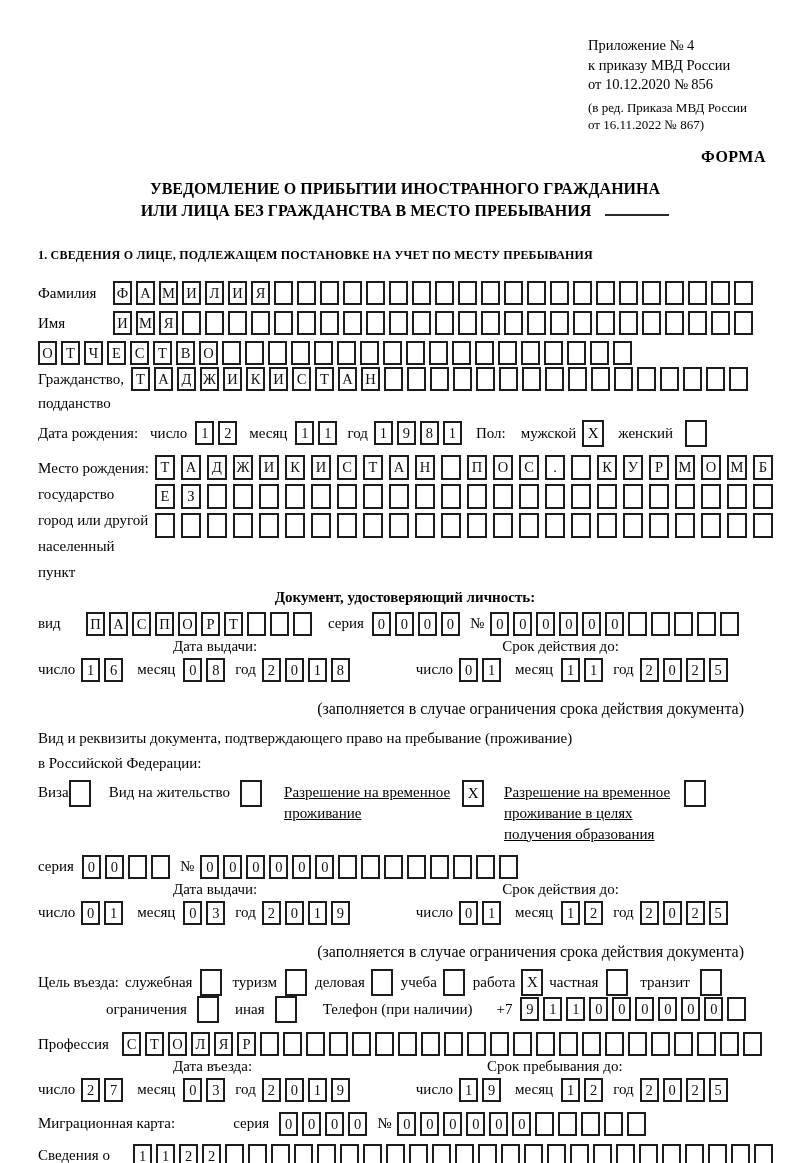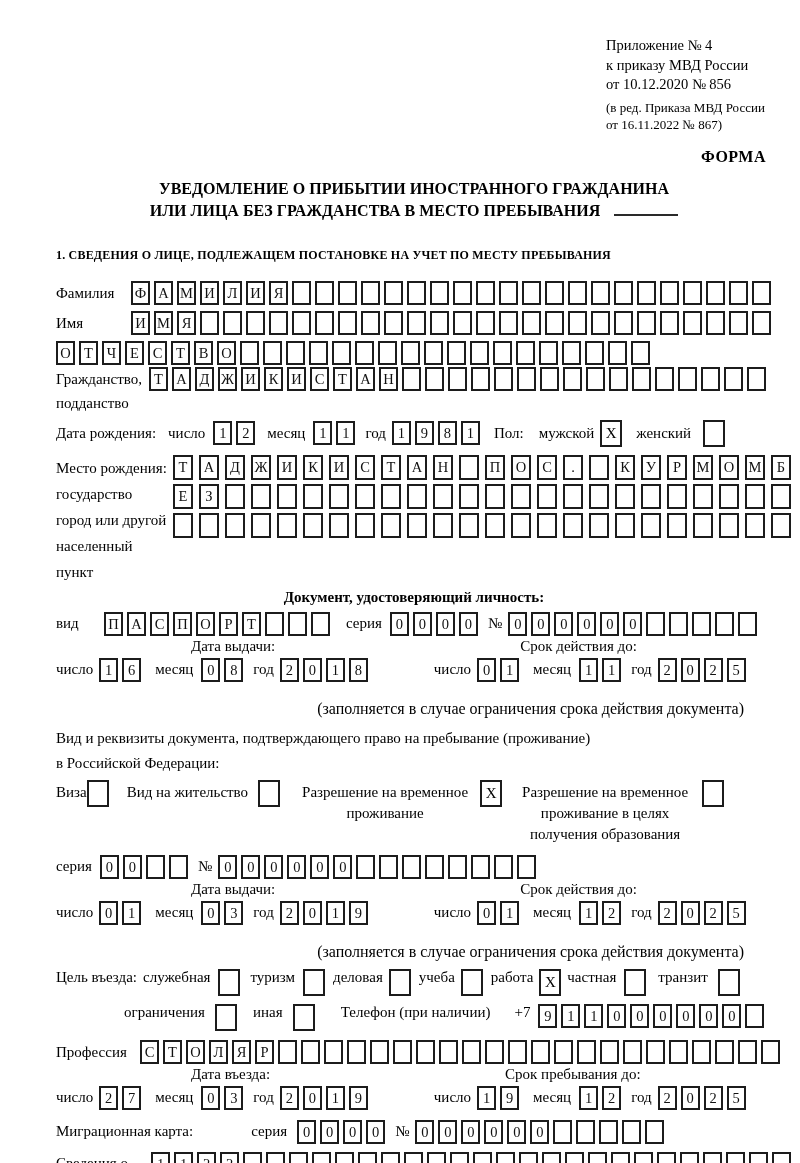--- a/index.html
+++ b/index.html
@@ -2,21 +2,21 @@
 <html><head>
 <meta charset="utf-8">
 <style>
   * { margin:0; padding:0; box-sizing:border-box; }
   html,body { background:#ffffff; }
   body {
     width:800px; height:1163px; overflow:hidden;
     font-family:"Liberation Serif", serif;
     color:#000; font-size:15px;
   }
-  .page { padding:36px 28px 0 56px; width:800px; height:1163px; }
+  .page { padding:36px 28px 0 38px; width:800px; height:1163px; }
 
   
   .ref-block { margin-left:550px; font-size:14.5px; line-height:19.5px; }
   .ref-sub { margin-top:4px; font-size:13px; line-height:17.5px; }
   .forma { text-align:right; padding-right:6px; font-weight:bold; font-size:16px; margin-top:14px; letter-spacing:.5px; }
 
   .title { text-align:center; font-weight:bold; font-size:16px; line-height:22px; margin-top:12px; }
   .blank-line { display:inline-block; width:64px; border-bottom:2.5px solid #2a2a2a; height:14px; margin-left:14px; }
 
   .section-h { font-weight:bold; font-size:12px; margin-top:26px; letter-spacing:.2px; }
@@ -50,23 +50,23 @@
   .center-b { text-align:center; font-weight:bold; font-size:15px; margin:4px 0 6px 0; }
 
   .date-heads { display:flex; font-size:15px; margin-top:2px; }
   .date-row { display:flex; align-items:center; margin-top:3px; }
   .date-row .t { flex:none; }
   .note-right { text-align:right; padding-right:28px; font-size:16px; margin-top:18px; margin-bottom:8px; }
 
   .intro { line-height:25px; margin-top:6px; }
 
   .visa-row { display:flex; align-items:flex-start; margin-top:4px; margin-bottom:10px; }
-  .opt-label { text-align:center; line-height:21px; }
-
-  .purpose-row { display:flex; align-items:flex-start; margin-top:8px; }
+  .opt-label { text-align:left; line-height:21px;text-decoration:underline; }
+
+  .purpose-row { display:flex; align-items:center; }
   .purpose-row .t { flex:none; }
 
   .legal { display:flex; margin-top:8px; }
   .legal .lblcol { line-height:22.5px; }
   .legal .cellrows .cells { margin-bottom:5px; }
   .mr6{margin-right:6px;} .mr8{margin-right:8px;} .mr10{margin-right:10px;} .mr12{margin-right:12px;} .mr14{margin-right:14px;} .mr16{margin-right:16px;}
 </style>
 </head>
 <body>
 

